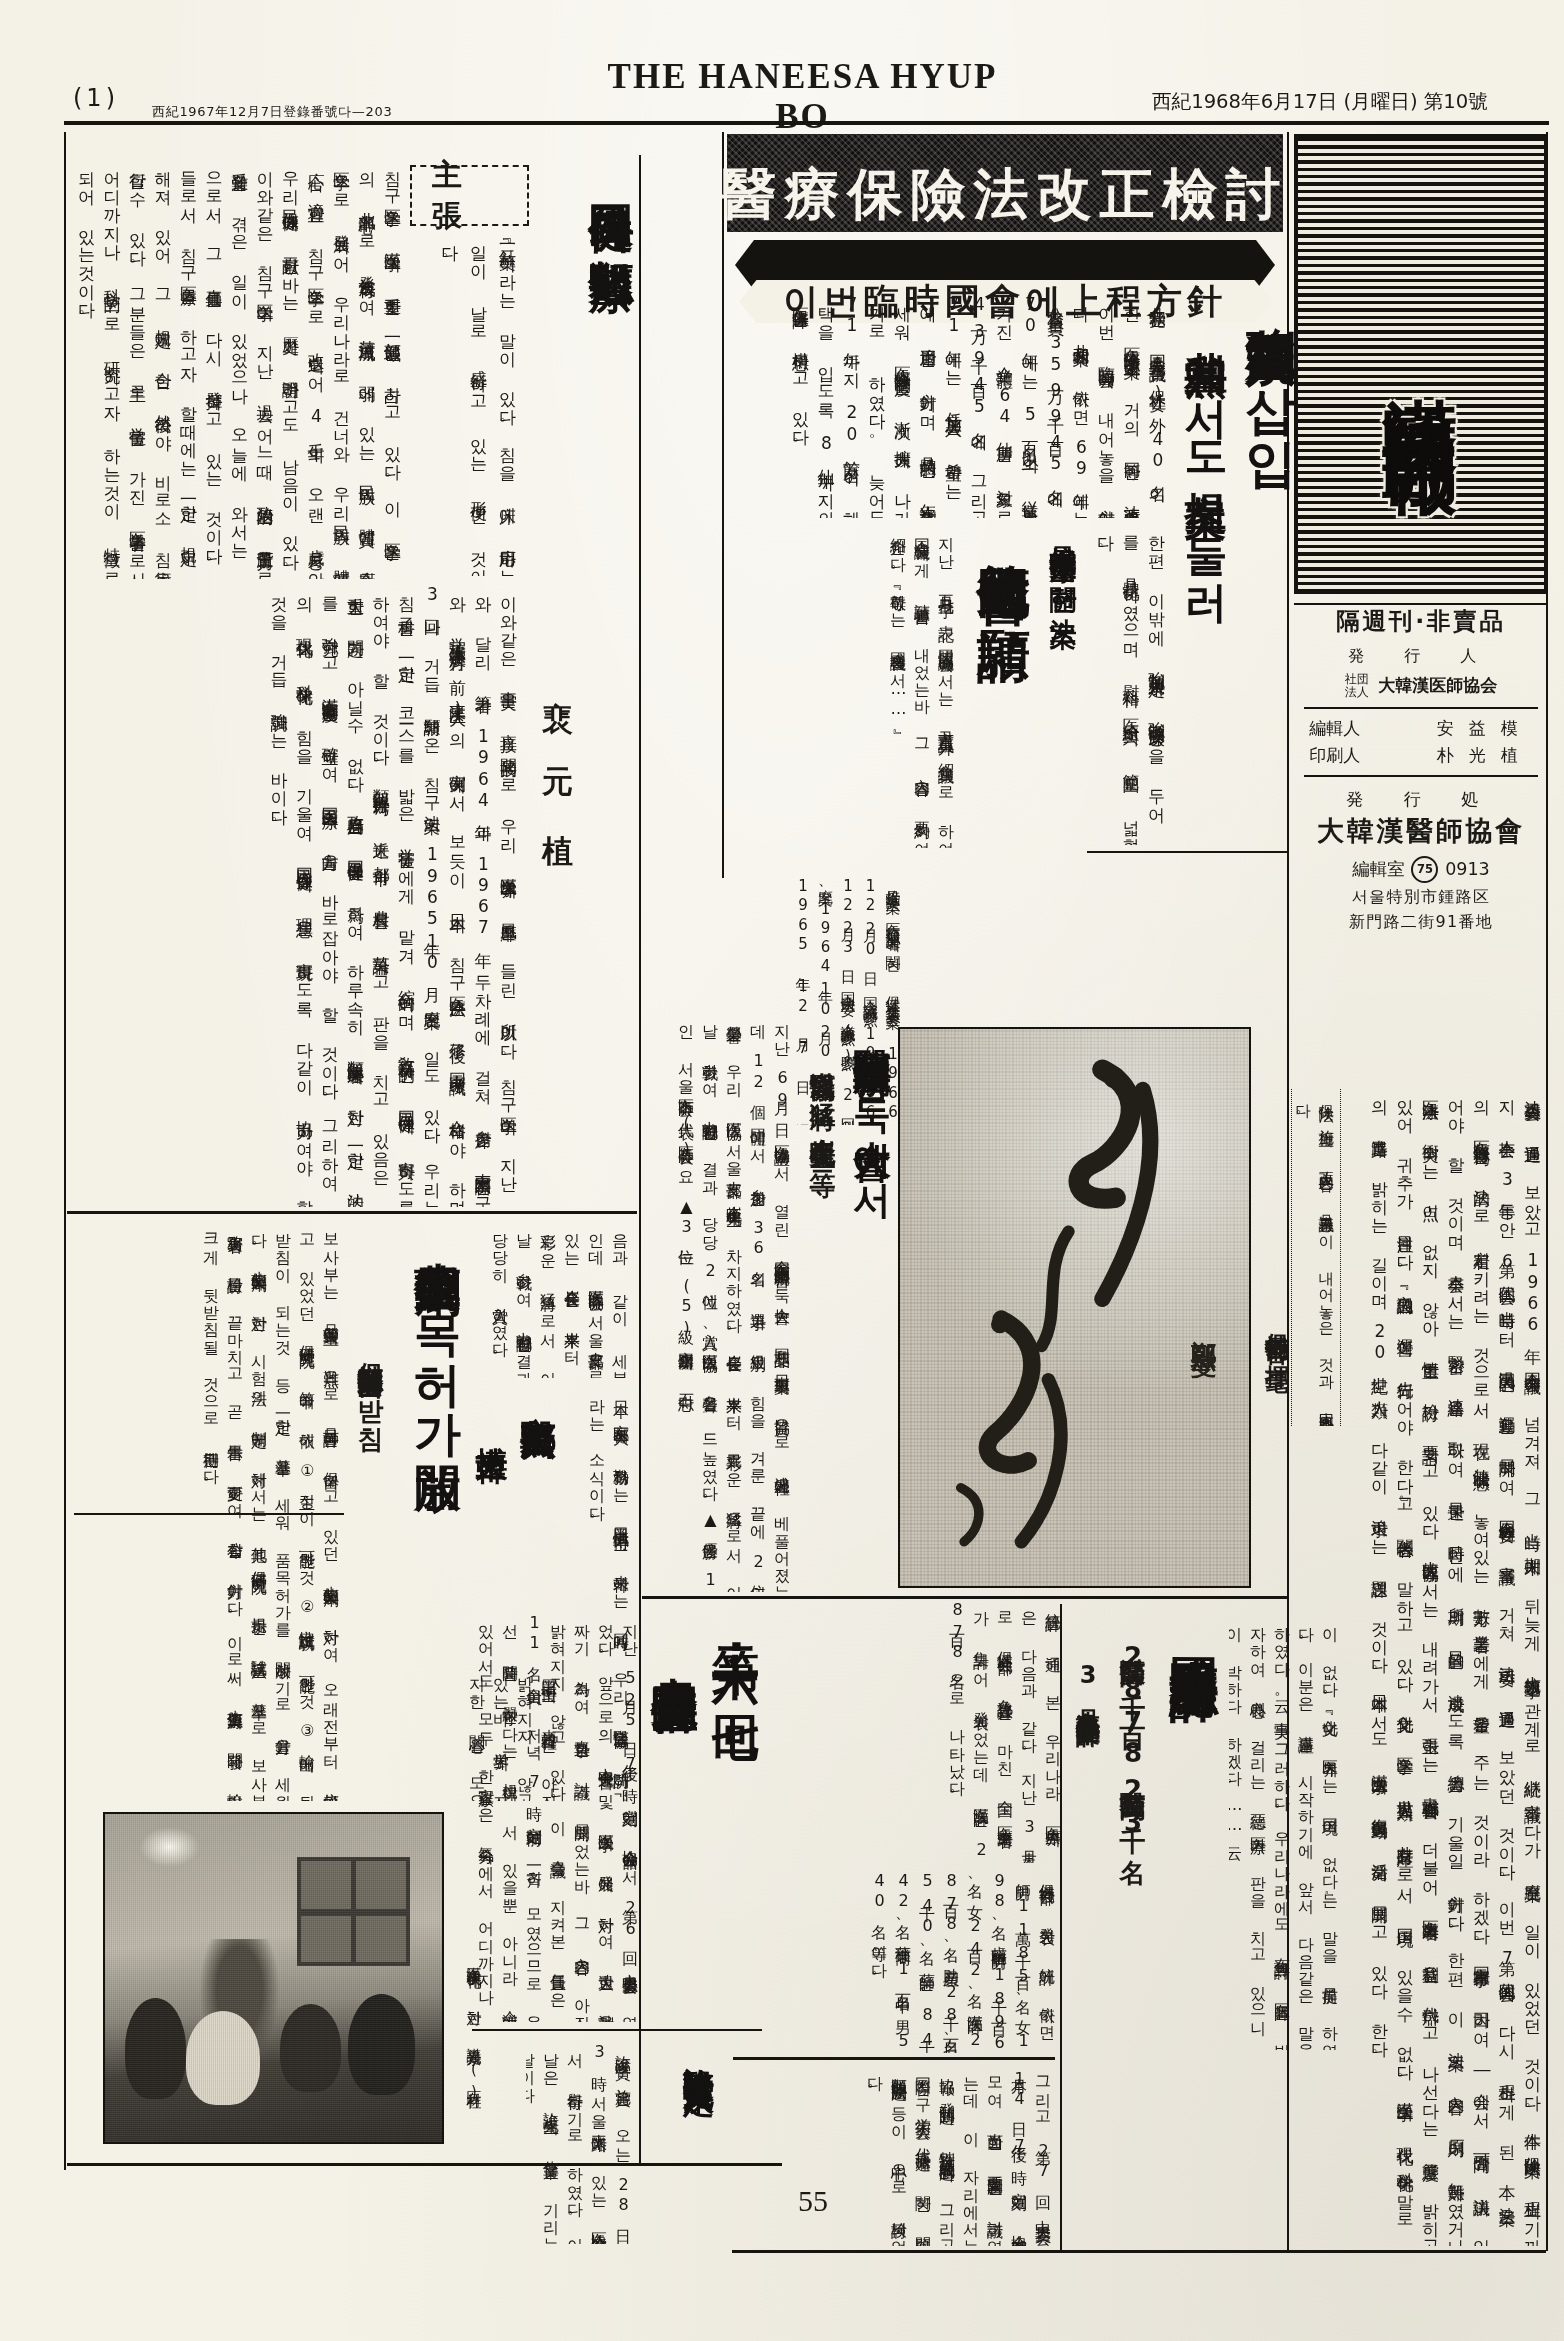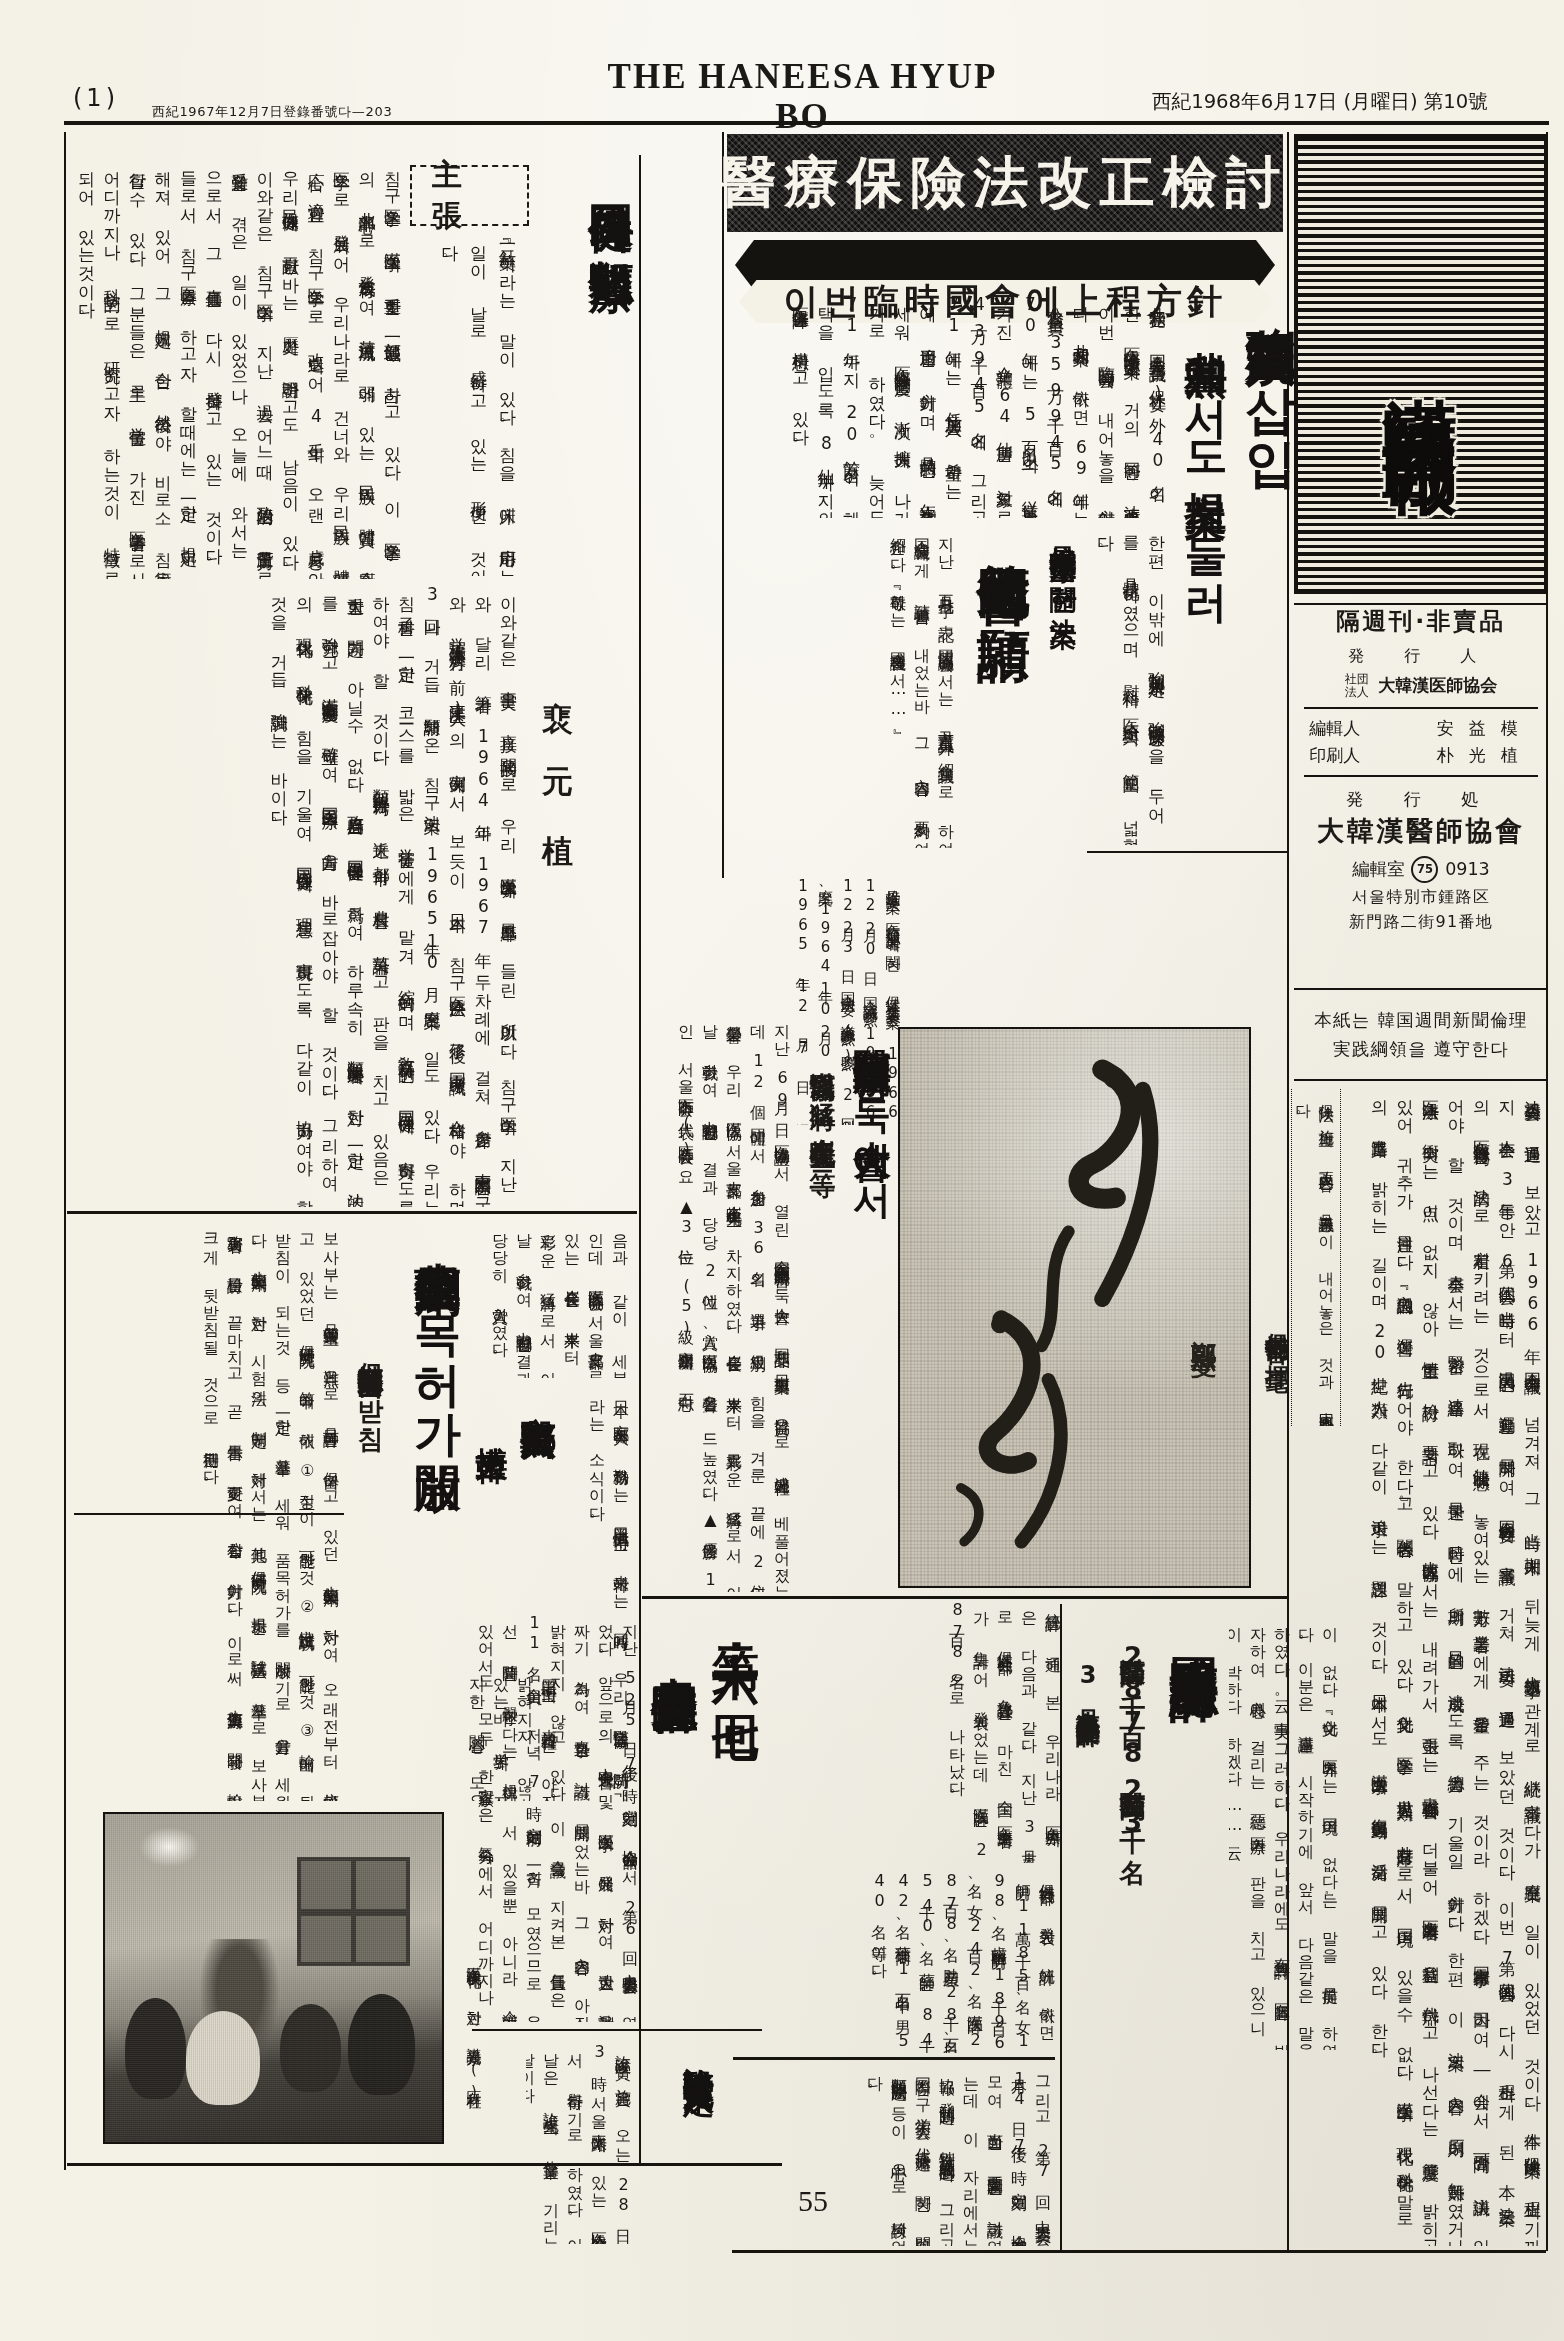--- a/index.html
+++ b/index.html
@@ -62,21 +62,21 @@
   .circ{display:inline-flex;align-items:center;justify-content:center;width:23px;height:23px;
     border:2px solid #1c1a17;border-radius:50%;font-size:11.5px;font-weight:700;}
   .addr{font-size:16px;margin-top:4px;letter-spacing:1.3px;}
   #ethicsbox{left:1294px;top:988px;width:254px;height:93px;border-top:2px solid #15130f;border-bottom:2px solid #15130f;
     box-sizing:border-box;display:flex;flex-direction:column;justify-content:center;gap:5.4px;text-align:center;}
   .ethline{font-size:17.5px;letter-spacing:1.3px;}
   
   #banner{left:727px;top:134px;width:556px;height:98px;background:#121110;
     background-image:repeating-linear-gradient(45deg,rgba(255,255,255,.14) 0 2px,transparent 2px 4.7px),
       repeating-linear-gradient(-45deg,rgba(255,255,255,.10) 0 2px,transparent 2px 4.7px);
-    display:flex;align-items:center;justify-content:center;}
+    display:flex;align-items:flex-end;justify-content:center;}
   #banner span{color:#f6f3ea;font-size:55px;font-weight:700;letter-spacing:8px;white-space:nowrap;}
   #subbanner{left:735px;top:240px;width:540px;height:50px;background:#15130f;
     clip-path:polygon(0 50%,19px 0,calc(100% - 19px) 0,100% 50%,calc(100% - 19px) 100%,19px 100%);}
   #subbanner-in{position:absolute;left:739px;top:244px;width:533px;height:43px;background:#f4f1e7;
     clip-path:polygon(0 50%,17.5px 0,calc(100% - 17.5px) 0,100% 50%,calc(100% - 17.5px) 100%,17.5px 100%);
     display:flex;align-items:center;justify-content:center;margin-top:36px;}
   #subbanner-in span{font-size:35px;font-weight:700;letter-spacing:5.4px;white-space:nowrap;}
   
   #main-h1{left:1237px;top:286px;width:63px;height:519px;font-size:51px;}
   #main-h2{left:1176px;top:317px;width:55px;height:534px;font-size:43px;}
@@ -209,24 +209,20 @@
     <div class="publine" id="pub-officelabel">発 行 処</div>
     <div class="publine" id="pub-office">大韓漢醫師協會</div>
     <div class="phonerow">
       <span>編輯室</span>
       <span class="circ">75</span>
       <span>0913</span>
     </div>
     <div class="addr">서울特別市鍾路区</div>
     <div class="addr">新門路二街91番地</div>
   </div>
-  <div class="abs" id="ethicsbox">
-    <div class="ethline">本紙는 韓国週間新聞倫理</div>
-    <div class="ethline">実践綱領을 遵守한다</div>
-  </div>
 
   <div class="abs" id="banner">
     <span>醫療保險法改正檢討</span>
   </div>
   <div class="abs" id="subbanner"></div>
   <div class="abs" id="subbanner-in">
     <span>이번臨時國會에上程方針</span>
   </div>
 
   <div class="vh" id="main-h1">強制加入規程을삽입</div>

